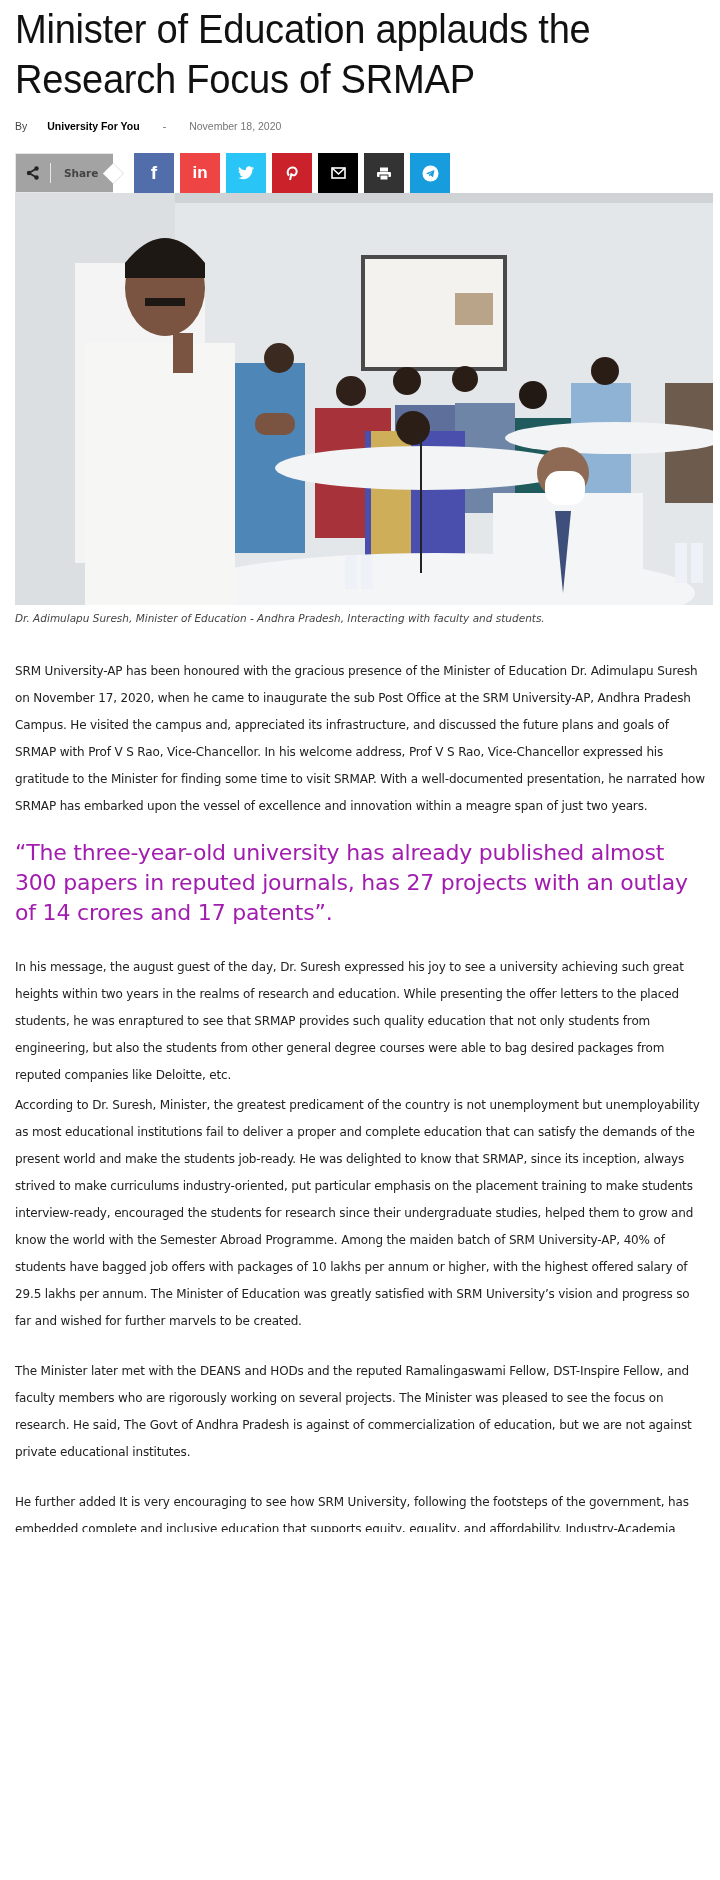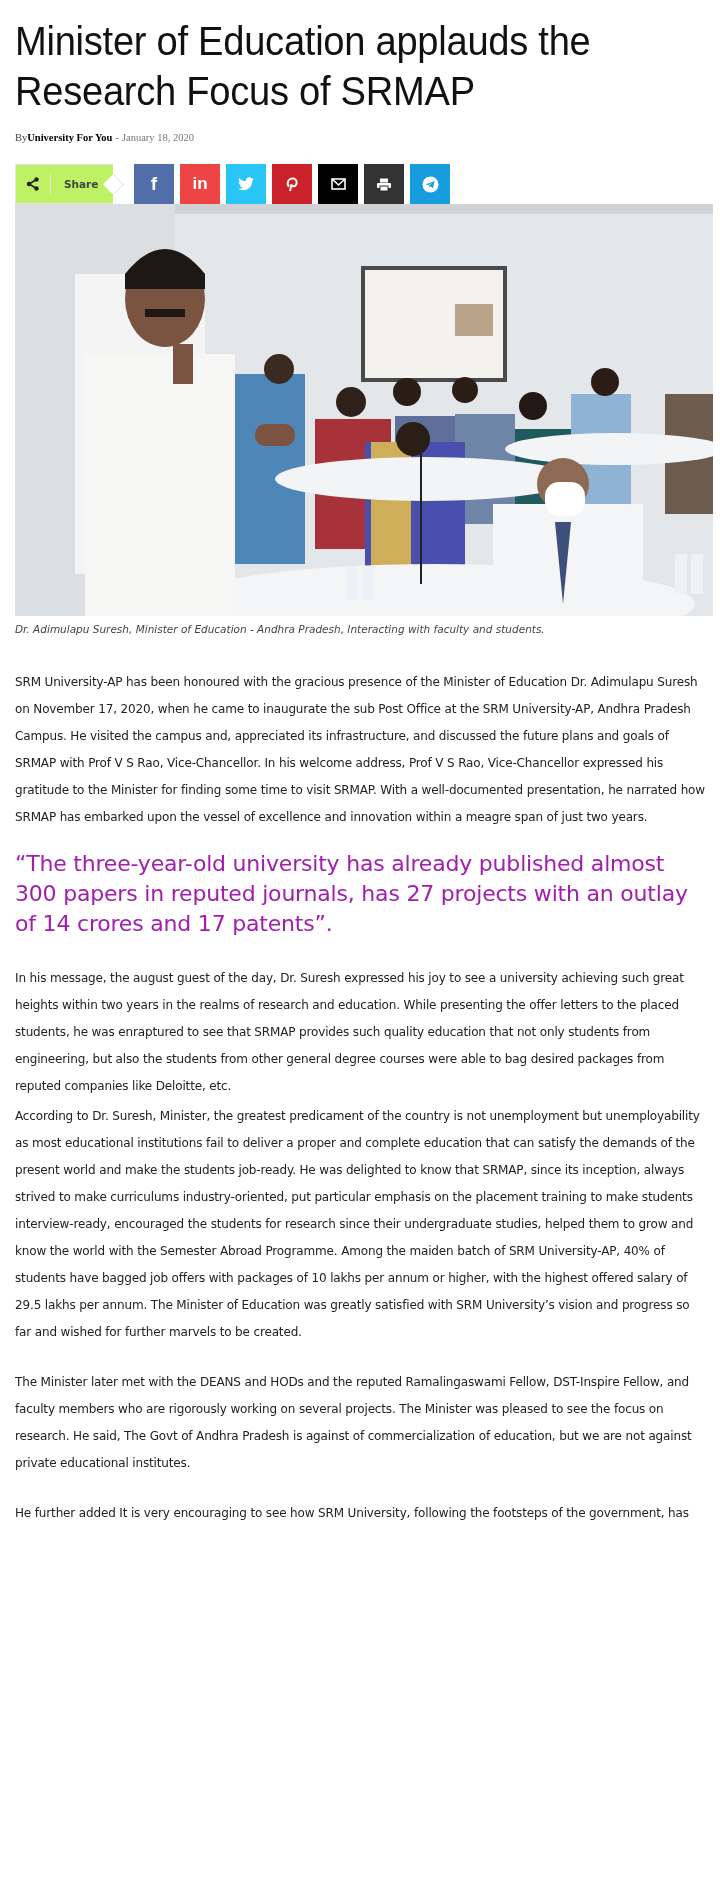--- a/index.html
+++ b/index.html
@@ -1,51 +1,51 @@
 <!DOCTYPE html>
 <html><head>
   <meta charset="utf-8">
   <style>
     * { box-sizing: border-box; margin: 0; padding: 0; }
     html, body { width: 720px; background: #ffffff; }
     body { font-family: "DejaVu Sans", sans-serif; color: #222; }
-    .page { width: 720px; height: 1532px; padding: 12px 15px; position: relative; overflow: hidden; }
+    .page { width: 720px; height: 1532px; padding: 0 15px; position: relative; overflow: hidden; }
 
     .title {
       font-family: "Liberation Sans", sans-serif;
       font-weight: 400;
       font-size: 41px;
       line-height: 50px;
       color: #111111;
       margin-top: 4px;
       letter-spacing: -0.3px;
       transform: scaleX(0.93);
       transform-origin: left top;
       width: 760px;
     }
     .meta {
       margin-top: 16px;
-      font-family: Liberation Serif, serif;
+      font-family: Liberation Sans, sans-serif;
       font-size: 10.5px;
       color: #444;
-      display: flex; align-items: center; gap: 0;
+      display: flex; align-items: center; gap: 20px;
     }
     .meta .by { color: #444; }
     .meta .author { color: #000; font-weight: 700; }
     .meta .sep { color: #666; margin: 0 3px; }
     .meta .date { color: #767676; }
 
     .share-row { margin-top: 21px; display: flex; align-items: center; height: 40px; }
     .share-box {
       position: relative;
       width: 98px; height: 40px;
       border: 1px solid #e6e6e6;
       border-right: none;
       display: flex; align-items: center;
-      background: #bef264;
+      background: #a3a3a3;
     }
     .share-box::after {
       content: ""; position: absolute; right: -8px; top: 12px;
       width: 14px; height: 14px; background: #fff;
       border-top: 1px solid #e6e6e6; border-right: 1px solid #e6e6e6;
       transform: rotate(45deg);
     }
     .share-box::before {
       content: ""; position: absolute; right: 0; top: -1px; bottom: -1px;
       width: 1px; background: transparent;
@@ -98,21 +98,21 @@
 <body>
 
 <div class="page">
 
   <h1 class="title">Minister of Education applauds the Research Focus of SRMAP</h1>
 
   <div class="meta">
     <span class="by">By</span>
     <a class="author">University For You</a>
     <span class="sep">-</span>
-    <span class="date">January 18, 2020</span>
+    <span class="date">November 18, 2020</span>
   </div>
 
   <div class="share-row">
     <div class="share-box">
       <span class="share-icon">
         <svg width="14" height="14" viewBox="0 0 14 14">
           <circle cx="10.5" cy="2.5" r="2.2" fill="#222"></circle>
           <circle cx="3" cy="7" r="2.2" fill="#222"></circle>
           <circle cx="10.5" cy="11.5" r="2.2" fill="#222"></circle>
           <line x1="3" y1="7" x2="10.5" y2="2.5" stroke="#222" stroke-width="1.6"></line>

